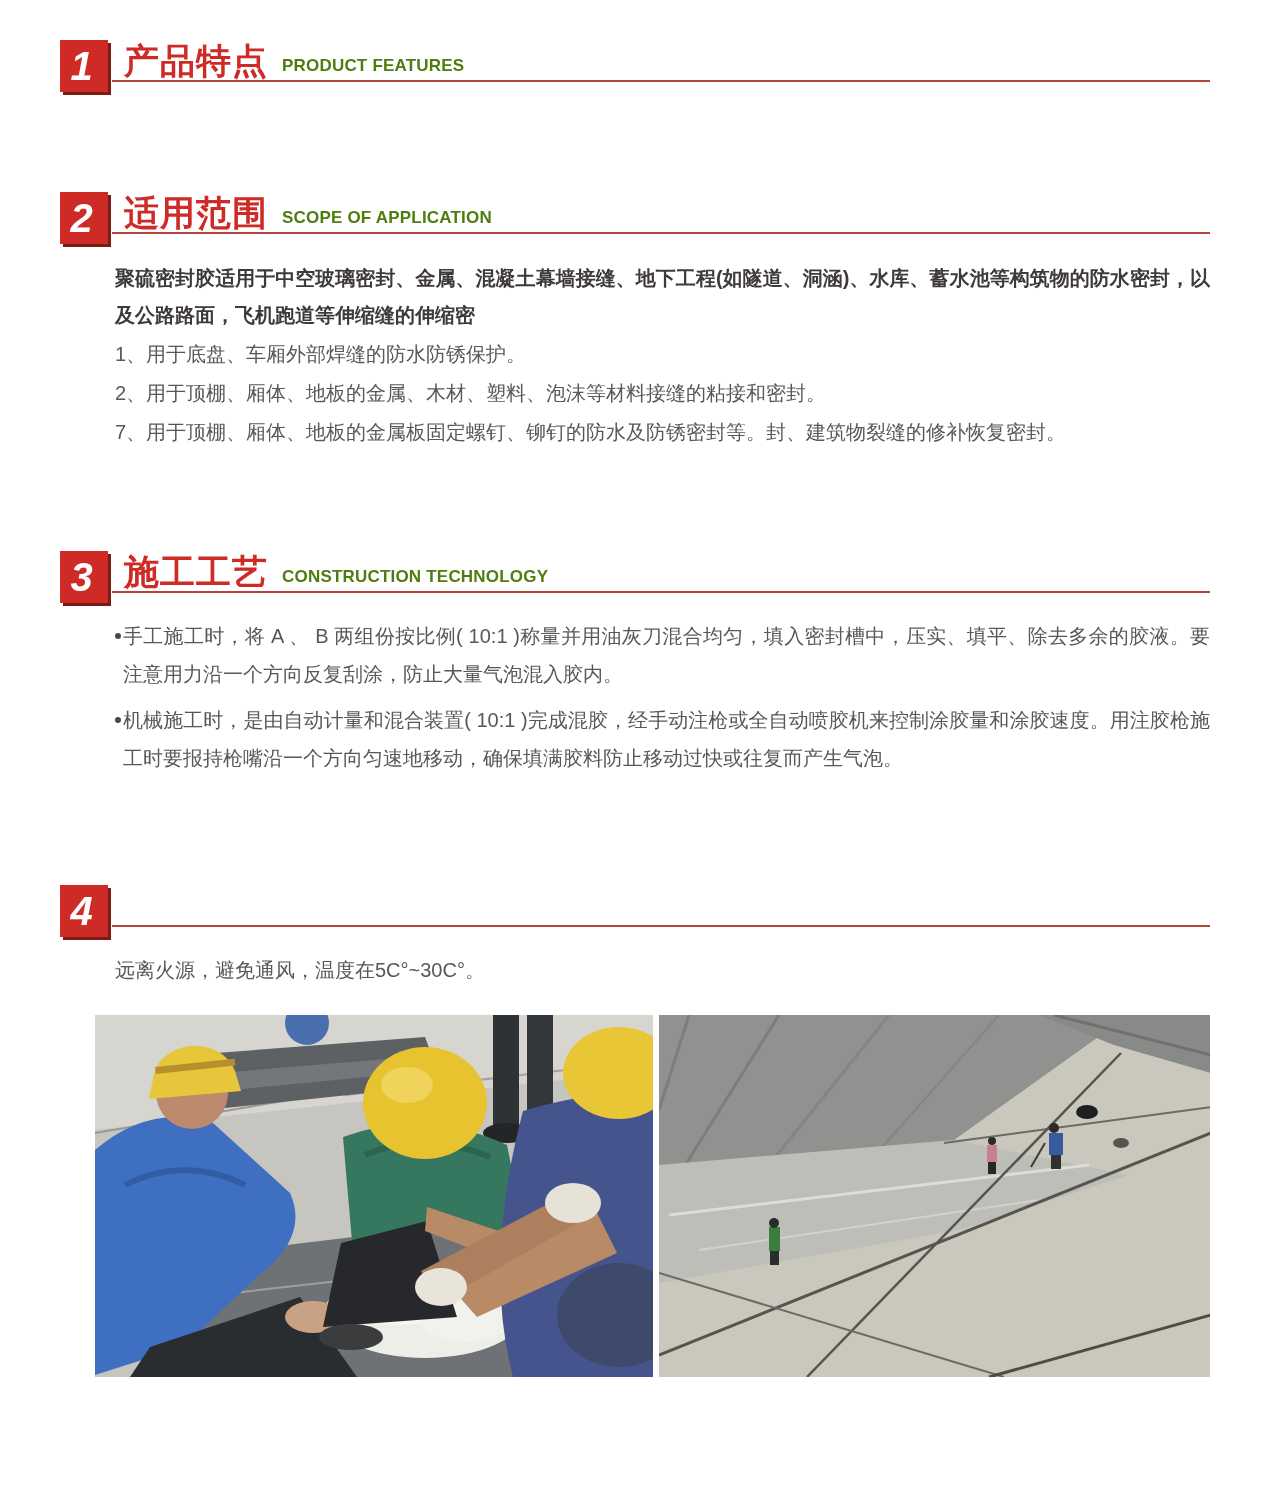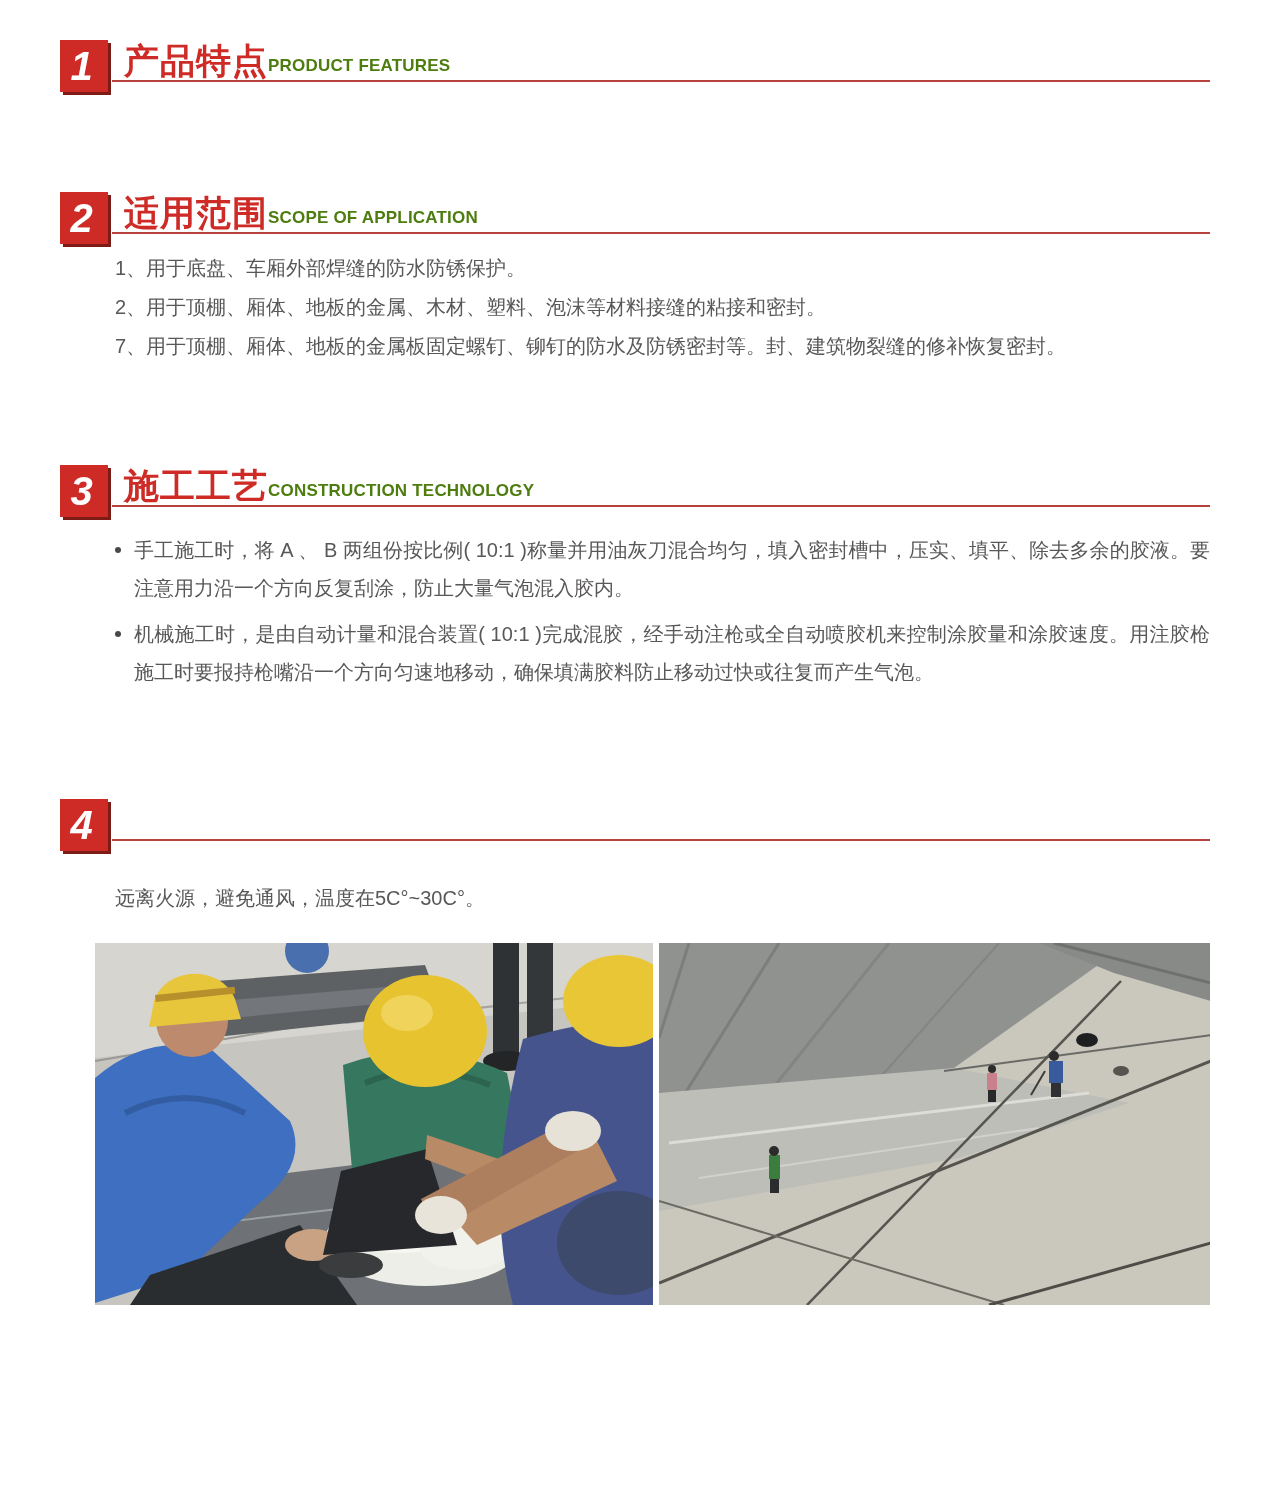--- a/index.html
+++ b/index.html
@@ -47,20 +47,21 @@
     justify-content: center;
     padding-right: 5px;
     z-index: 2;
   }
   .sec-titles {
     position: absolute;
     left: 64px;
     top: 0;
     display: flex;
     align-items: baseline;
+    gap: 14px;
     z-index: 1;
     background: transparent;
   }
   .title-zh {
     font-size: 35px;
     line-height: 42px;
     font-weight: bold;
     color: #ce2b27;
     letter-spacing: 1px;
   }
@@ -94,35 +95,35 @@
   .num-list { margin-top: 2px; }
   .num-list .num-item {
     margin-top: 2px;
     line-height: 37px;
   }
   .gap-after-s2 { height: 100px; }
 
   .bullet-list { margin-top: 10px; }
   .bullet-item {
     display: flex;
-    gap: 13px;
+    gap: 2px;
     margin-bottom: 8px;
     line-height: 38px;
   }
   .bullet-dot {
     width: 6px;
     height: 6px;
     border-radius: 50%;
     background: #4a4848;
     margin-top: 16px;
     flex-shrink: 0;
   }
   .gap-after-s3 { height: 100px; }
 
-  .s4-body { margin-top: 28px; line-height: 30px; }
+  .s4-body { margin-top: 14px; line-height: 30px; }
 
   
   .photos-row {
     display: flex;
     gap: 6px;
     margin-left: 35px;
     margin-top: 30px;
   }
   .photo-frame {
     display: block;
@@ -147,20 +148,21 @@
   <div class="gap-after-s1"></div>
 
   <div class="sec-header">
     <div class="sec-rule"></div>
     <div class="num-box">2</div>
     <div class="sec-titles">
       <span class="title-zh">适用范围</span>
       <span class="title-en">SCOPE OF APPLICATION</span>
     </div>
   </div>
+  <p class="sec-body lead-bold">聚硫密封胶适用于中空玻璃密封、金属、混凝土幕墙接缝、地下工程(如隧道、洞涵)、水库、蓄水池等构筑物的防水密封，以及公路路面，飞机跑道等伸缩缝的伸缩密</p>
   <div class="sec-body num-list">
     <div class="num-item">1、用于底盘、车厢外部焊缝的防水防锈保护。</div>
     <div class="num-item">2、用于顶棚、厢体、地板的金属、木材、塑料、泡沫等材料接缝的粘接和密封。</div>
     <div class="num-item">7、用于顶棚、厢体、地板的金属板固定螺钉、铆钉的防水及防锈密封等。封、建筑物裂缝的修补恢复密封。</div>
   </div>
   <div class="gap-after-s2"></div>
 
   <div class="sec-header">
     <div class="sec-rule"></div>
     <div class="num-box">3</div>

